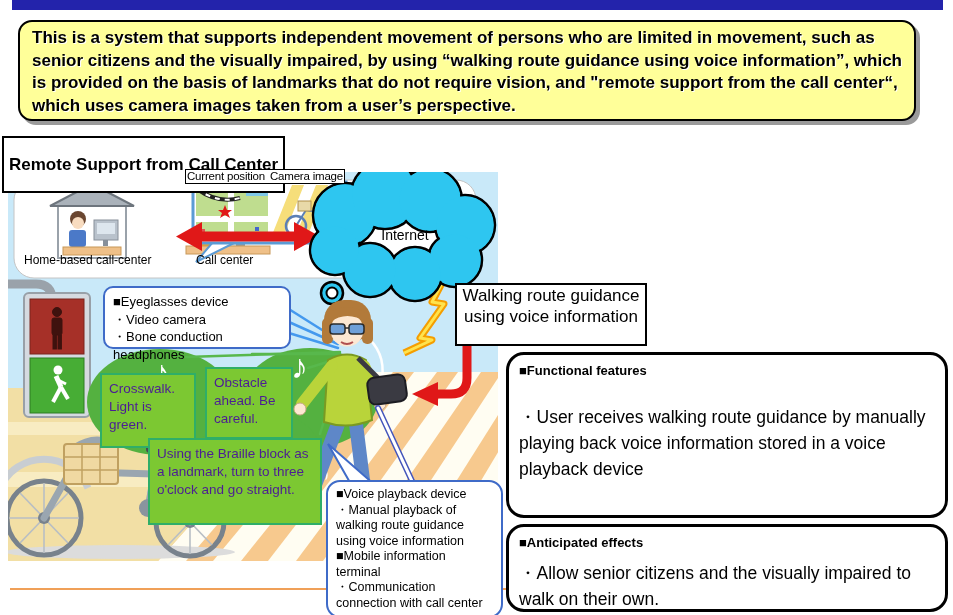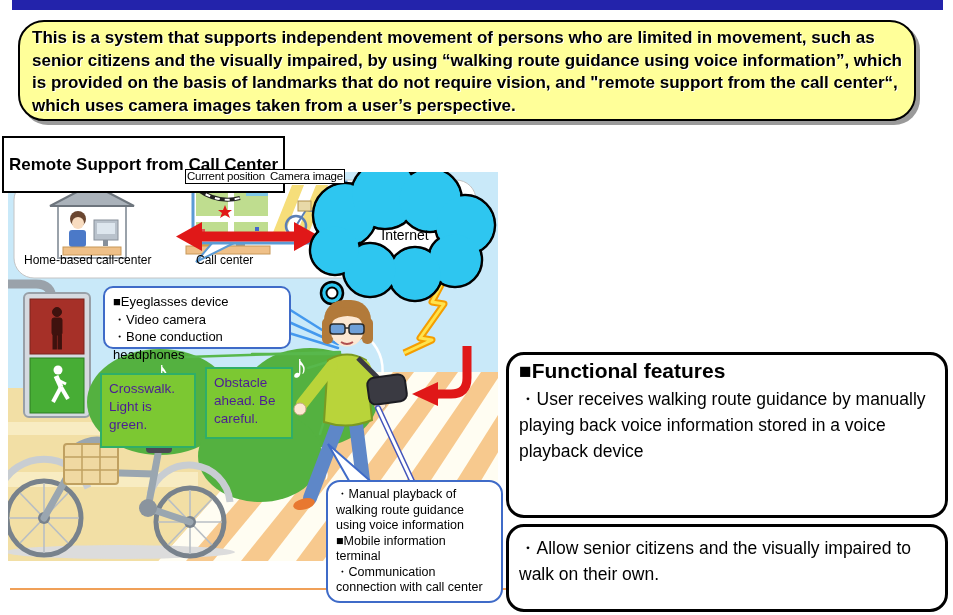--- a/index.html
+++ b/index.html
@@ -4,21 +4,21 @@
 <style>
   html,body{margin:0;padding:0;background:#fff;}
   #stage{
     position:relative;width:953px;height:615px;overflow:hidden;
     font-family:"Liberation Sans","DejaVu Sans",sans-serif;color:#000;background:#fff;
   }
   .abs{position:absolute;}
   #top-bar{left:12px;top:0;width:931px;height:10px;background:#2323ab;}
   #intro-box{
     left:18px;top:20px;width:898px;height:101px;box-sizing:border-box;
-    background:#ffff99;border:2px solid #000;border-radius:26px;
+    background:#ffff99;border:2px solid #000;border-radius:14px;
     box-shadow:4px 4px 0 #9a9a9a;
     padding:5px 12px 0 12px;font-size:17px;font-weight:bold;line-height:22.5px;
     text-shadow:1px 1px 0 #fff;z-index:3;
   }
   #section-label{
     left:2px;top:136px;border:2px solid #000;background:#fff;
     padding:16px 5px;font-size:17px;font-weight:bold;line-height:21px;z-index:3;
   }
   #illu{left:8px;top:172px;z-index:1;}
   .ov{z-index:3;}
@@ -50,22 +50,22 @@
     left:455px;top:283px;width:192px;height:63px;box-sizing:border-box;
     background:#fff;border:2px solid #000;text-align:center;
     font-size:17px;line-height:20.5px;padding-top:1px;
   }
   .big-box{
     box-sizing:border-box;background:#fff;border:3px solid #000;border-radius:18px;
     padding:3px 10px 0 10px;z-index:3;
   }
   #functional-box{left:506px;top:352px;width:442px;height:166px;}
   #anticipated-box{left:506px;top:524px;width:442px;height:88px;}
-  .box-title{font-size:21px;font-weight:bold;line-height:25px;}
-  .box-bullet{font-size:17.5px;line-height:26px;margin-top:3px;}
+  .box-title{font-size:13px;font-weight:bold;line-height:25px;}
+  .box-bullet{font-size:17.5px;line-height:26px;margin-top:21px;}
   #orange-divider{left:10px;top:588px;width:810px;height:2px;background:#f0a058;z-index:2;}
 </style>
 </head>
 <body>
 
 <div id="stage">
 
   <div id="top-bar" class="abs"></div>
 
   <div id="intro-box" class="abs">
@@ -316,32 +316,36 @@
 
   <div id="eyeglasses-callout" class="abs ov">
     <div>■Eyeglasses device</div>
     <div>・Video camera</div>
     <div>・Bone conduction</div>
     <div>headphones</div>
   </div>
 
   <div id="bubble-box-1" class="abs ov bubble-box">Crosswalk. Light is green.</div>
   <div id="bubble-box-2" class="abs ov bubble-box">Obstacle ahead. Be careful.</div>
+  <div id="bubble-box-3" class="abs ov bubble-box">Using the Braille block as a landmark, turn to three o'clock and go straight.</div>
 
   <div id="voice-callout" class="abs ov">
+    <div>■Voice playback device</div>
     <div>・Manual playback of walking route guidance using voice information</div>
     <div>■Mobile information terminal</div>
     <div>・Communication connection with call center</div>
   </div>
 
+  <div id="walking-route-box" class="abs ov">Walking route guidance using voice information</div>
 
   <div id="functional-box" class="abs big-box">
     <div class="box-title">■Functional features</div>
     <div class="box-bullet">・User receives walking route guidance by manually playing back voice information stored in a voice playback device</div>
   </div>
 
   <div id="anticipated-box" class="abs big-box">
+    <div class="box-title">■Anticipated effects</div>
     <div class="box-bullet" style="margin-top:5px;">・Allow senior citizens and the visually impaired to walk on their own.</div>
   </div>
 
   <div id="orange-divider" class="abs"></div>
 
 </div>
 
 </body></html>

